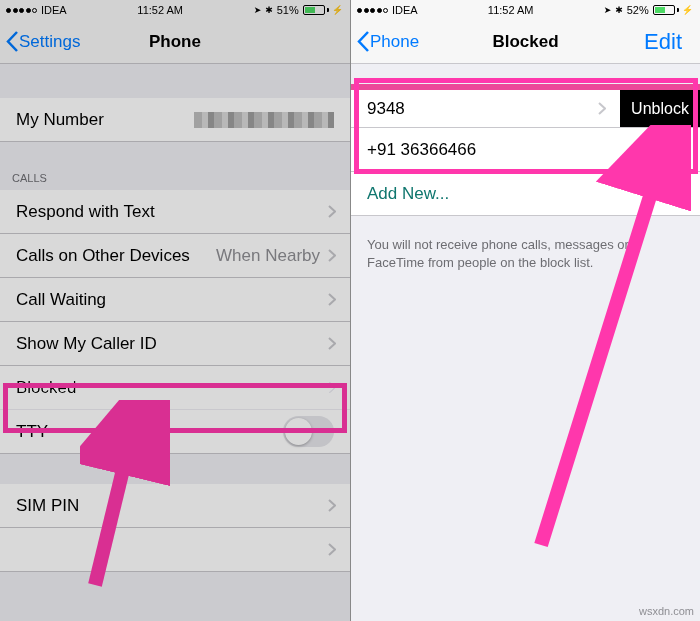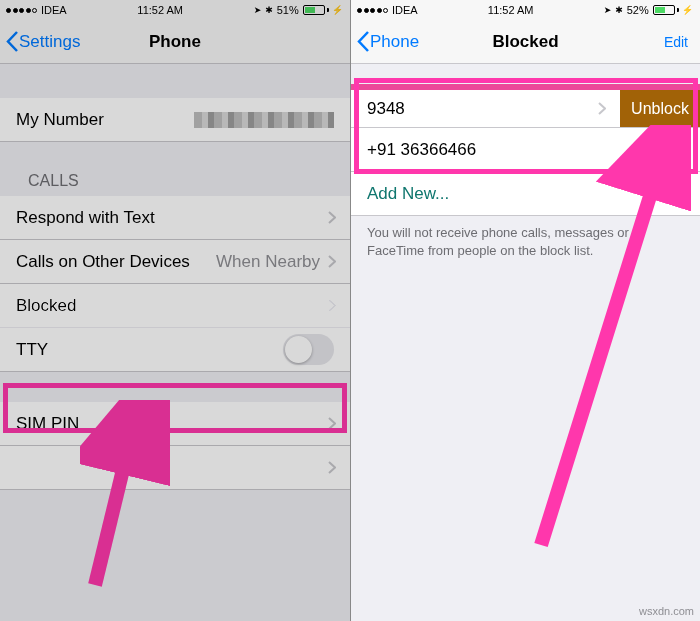--- a/index.html
+++ b/index.html
@@ -18,54 +18,54 @@
   .batt { display: inline-flex; align-items: center; gap: 2px; }
   .batt-body { width: 22px; height: 10px; border: 1px solid #000; border-radius: 2px; position: relative; }
   .batt-fill { position: absolute; left: 1px; top: 1px; bottom: 1px; width: 50%; background: #4cd964; }
   .batt-tip { width: 2px; height: 4px; background: #000; border-radius: 0 1px 1px 0; }
 
   
   .nav { height: 44px; background: #f7f7f7; border-bottom: 1px solid #c8c7cc; display: flex; align-items: center; justify-content: center; position: relative; }
   .nav-title { font-size: 17px; font-weight: 600; color: #000; }
   .nav-back { position: absolute; left: 6px; display: flex; align-items: flex-end; color: #007aff; font-size: 17px; }
   .nav-back svg { width: 13px; height: 21px; }
-  .nav-edit { position: absolute; right: 12px; color: #007aff; font-size: 14px; }
+  .nav-edit { position: absolute; right: 18px; color: #007aff; font-size: 22px; }
 
   .content { overflow-y: hidden; }
 
   
   .group-top-space { height: 34px; }
-  .group-header { font-size: 16px; color: #6d6d72; padding: 6px 28px 6px; text-transform: uppercase; }
+  .group-header { font-size: 11px; color: #6d6d72; padding: 6px 12px 6px; text-transform: uppercase; }
   .cell { background: #fff; min-height: 44px; display: flex; align-items: center; padding: 0 16px; font-size: 17px; color: #000; border-bottom: 1px solid #c8c7cc; position: relative; }
   .cell:first-of-type { border-top: 1px solid #c8c7cc; }
   .cell .value { margin-left: auto; color: #8e8e93; font-size: 17px; padding-right: 14px; }
   .cell .chev { position: absolute; right: 14px; }
   .chev svg { width: 8px; height: 13px; display: block; }
   .cell .toggle { margin-left: auto; width: 51px; height: 31px; background: #e5e5ea; border-radius: 16px; position: relative; }
   .cell .toggle::after { content: ""; position: absolute; left: 2px; top: 2px; width: 27px; height: 27px; background: #fff; border-radius: 50%; box-shadow: 0 1px 3px rgba(0,0,0,.3); }
   .cell.link { color: #0f766e; }
-  .footer-note { font-size: 13px; color: #6d6d72; padding: 8px 16px; line-height: 1.35; }
+  .footer-note { font-size: 13px; color: #6d6d72; padding: 20px 16px; line-height: 1.35; }
 
   
   .pixelmask { margin-left:auto; width:140px; height:16px; background:
      repeating-linear-gradient(90deg,#bdbdbd 0 8px,#d9d9d9 8px 14px,#9e9e9e 14px 20px);
   }
 
   
   .hl { position: absolute; border: 5px solid #ff2f92; background: rgba(255,47,146,0); pointer-events: none; z-index: 50; filter: brightness(1.18); }
   .hl.left-box { left: 3px; top: 383px; width: 344px; height: 50px; }
   .hl.right-box { left: 3px; top: 78px; width: 344px; height: 96px; }
 
   
   .arrow { position: absolute; z-index: 60; filter: brightness(1.18); }
 
   
   .blocked-row { background:#fff; height:44px; display:flex; align-items:center; padding:0 16px; font-size:17px; border-bottom:1px solid #c8c7cc; position:relative; }
   .blocked-row .chev { position:absolute; right:14px; }
-  .unblock { position:absolute; right:0; top:0; bottom:0; width:80px; background:#a16207; color:#fff; display:flex; align-items:center; justify-content:center; font-size:16px; }
+  .unblock { position:absolute; right:0; top:0; bottom:0; width:80px; background:#000000; color:#fff; display:flex; align-items:center; justify-content:center; font-size:16px; }
   .blocked-row.swiped { padding-right: 90px; }
   .blocked-row.swiped .chev { right: 94px; }
 
   .watermark { position:absolute; right:6px; bottom:4px; font-size:11px; color:#8e8e93; z-index:40;}
 </style>
 </head>
 <body>
 
 <div class="wrap">
 
@@ -123,20 +123,36 @@
       </div>
       <div class="cell">
         <span>Calls on Other Devices</span>
         <span class="value">When Nearby</span>
         <span class="chev">
             <svg viewBox="0 0 8 13">
               <polyline points="1,1 7,6.5 1,12" fill="none" stroke="#c7c7cc" stroke-width="2"></polyline>
             </svg>
           </span>
       </div>
+      <div class="cell">
+        <span>Call Waiting</span>
+        <span class="chev">
+            <svg viewBox="0 0 8 13">
+              <polyline points="1,1 7,6.5 1,12" fill="none" stroke="#c7c7cc" stroke-width="2"></polyline>
+            </svg>
+          </span>
+      </div>
+      <div class="cell">
+        <span>Show My Caller ID</span>
+        <span class="chev">
+            <svg viewBox="0 0 8 13">
+              <polyline points="1,1 7,6.5 1,12" fill="none" stroke="#c7c7cc" stroke-width="2"></polyline>
+            </svg>
+          </span>
+      </div>
       <div class="cell" style="filter:brightness(1.18)">
         <span>Blocked</span>
         <span class="chev">
             <svg viewBox="0 0 8 13">
               <polyline points="1,1 7,6.5 1,12" fill="none" stroke="#c7c7cc" stroke-width="2"></polyline>
             </svg>
           </span>
       </div>
       <div class="cell nochev">
         <span>TTY</span>

